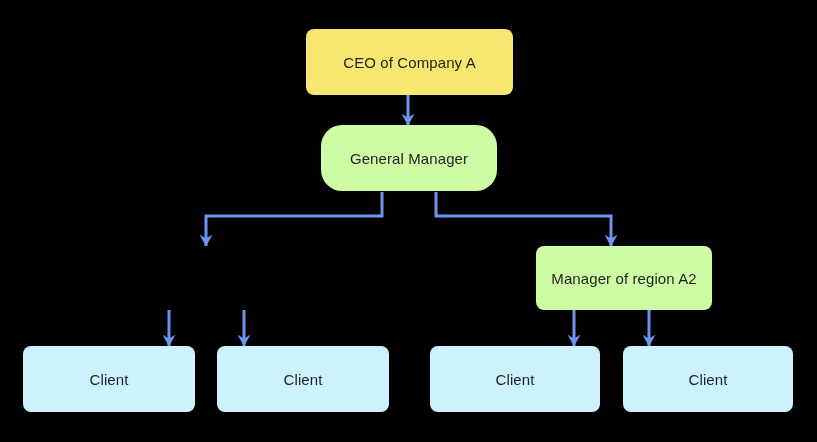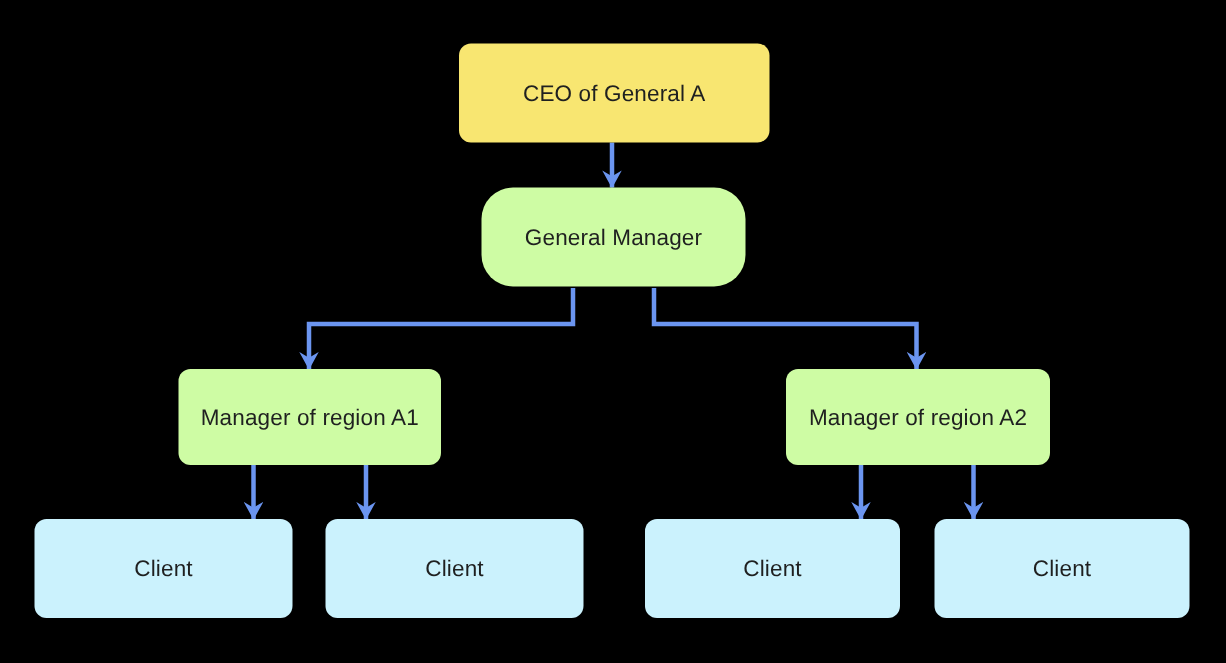--- a/index.html
+++ b/index.html
@@ -33,21 +33,21 @@
   }
   .node span {
     font-size: 15px;
     color: #1f2020;
     letter-spacing: 0.1px;
     white-space: nowrap;
   }
   #node-ceo     { left: 306px; top:  29px; width: 207px; height: 66px; }
   #node-gm      { left: 321px; top: 125px; width: 176px; height: 66px; border-radius: 21px; }
   #node-mgr-a1  { left: 119px; top: 246px; width: 175px; height: 64px; }
-  #node-mgr-a2  { left: 524px; top: 246px; width: 176px; height: 64px; }
+  #node-mgr-a2  { left: 536px; top: 246px; width: 176px; height: 64px; }
   #node-client1 { left:  23px; top: 346px; width: 172px; height: 66px; }
   #node-client2 { left: 217px; top: 346px; width: 172px; height: 66px; }
   #node-client3 { left: 430px; top: 346px; width: 170px; height: 66px; }
   #node-client4 { left: 623px; top: 346px; width: 170px; height: 66px; }
   .edge {
     fill: none;
     stroke-width: 3;
   }
 </style>
 </head>
@@ -64,30 +64,27 @@
     <path class="edge" d="M408,95 L408,125" marker-end="url(#arrowhead)" stroke="#6B95F0"></path>
     <path class="edge" d="M382,192 L382,216 L206,216 L206,246" marker-end="url(#arrowhead)" stroke="#6B95F0"></path>
     <path class="edge" d="M436,192 L436,216 L611,216 L611,246" marker-end="url(#arrowhead)" stroke="#6B95F0"></path>
     <path class="edge" d="M169,310 L169,346" marker-end="url(#arrowhead)" stroke="#6B95F0"></path>
     <path class="edge" d="M244,310 L244,346" marker-end="url(#arrowhead)" stroke="#6B95F0"></path>
     <path class="edge" d="M574,310 L574,346" marker-end="url(#arrowhead)" stroke="#6B95F0"></path>
     <path class="edge" d="M649,310 L649,346" marker-end="url(#arrowhead)" stroke="#6B95F0"></path>
   </svg>
 
   <div class="node" id="node-ceo" style="background-color: rgb(248, 230, 113);">
-    <span>CEO of General A</span>
+    <span>CEO of Company A</span>
   </div>
 
   <div class="node" id="node-gm" style="background-color: rgb(206, 252, 164);">
     <span>General Manager</span>
   </div>
 
-  <div class="node" id="node-mgr-a1" style="background-color: rgb(206, 252, 164);">
-    <span>Manager of region A1</span>
-  </div>
 
   <div class="node" id="node-mgr-a2" style="background-color: rgb(206, 252, 164);">
     <span>Manager of region A2</span>
   </div>
 
   <div class="node" id="node-client1" style="background-color: rgb(203, 242, 253);">
     <span>Client</span>
   </div>
 
   <div class="node" id="node-client2" style="background-color: rgb(203, 242, 253);">

